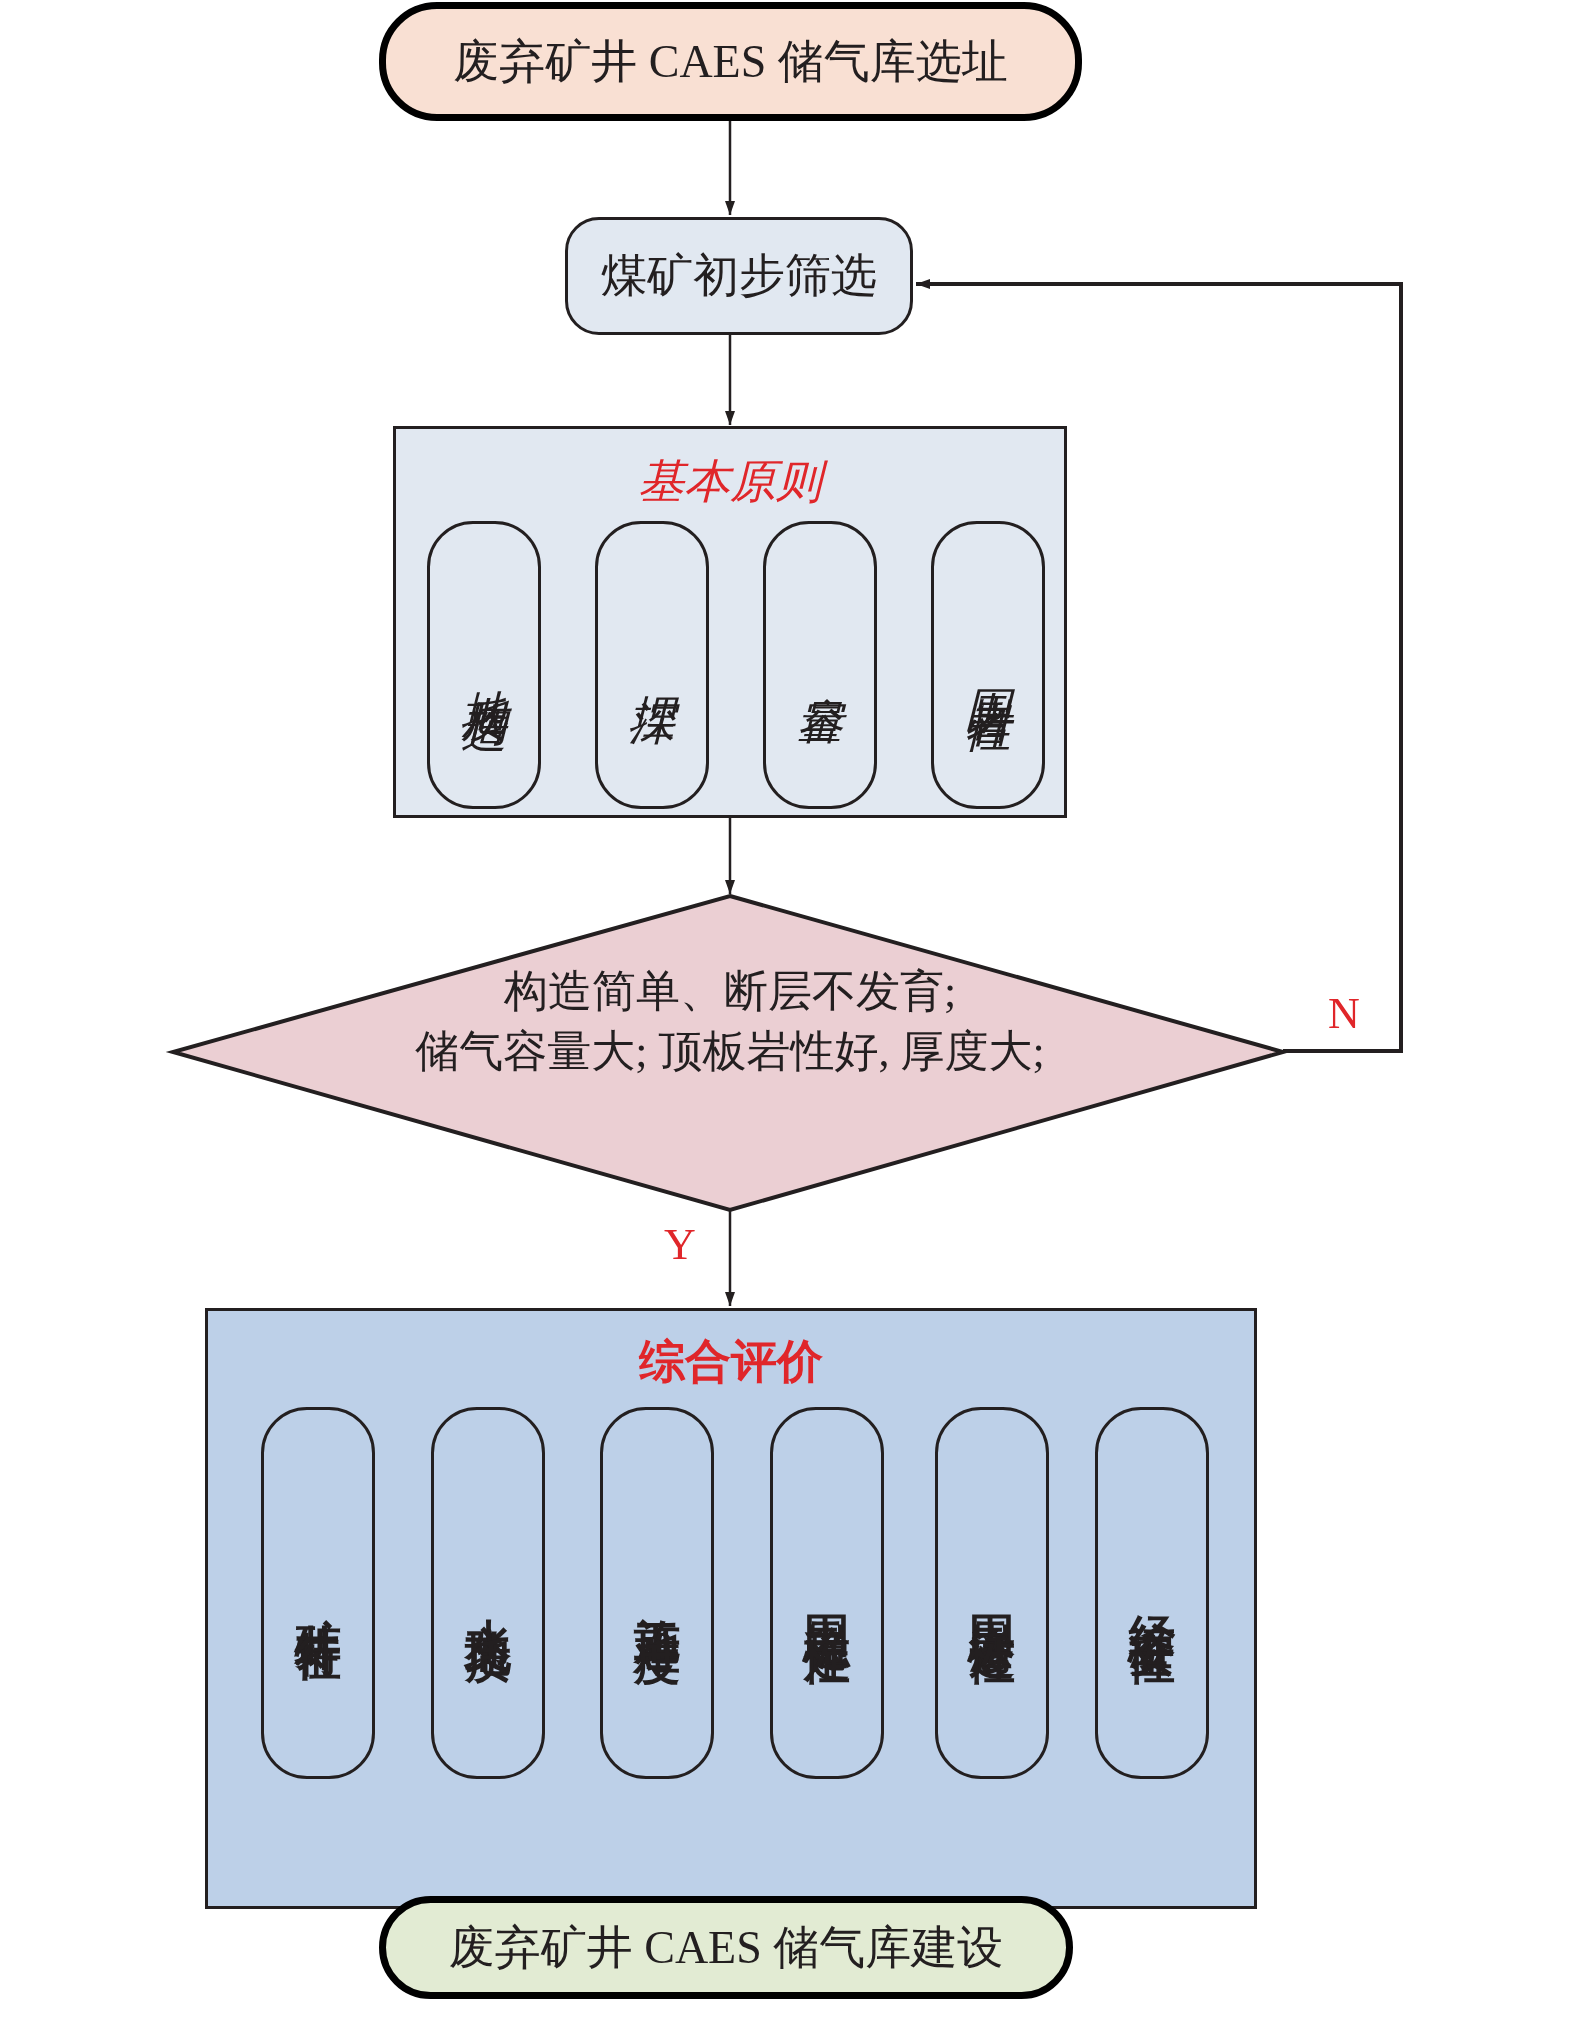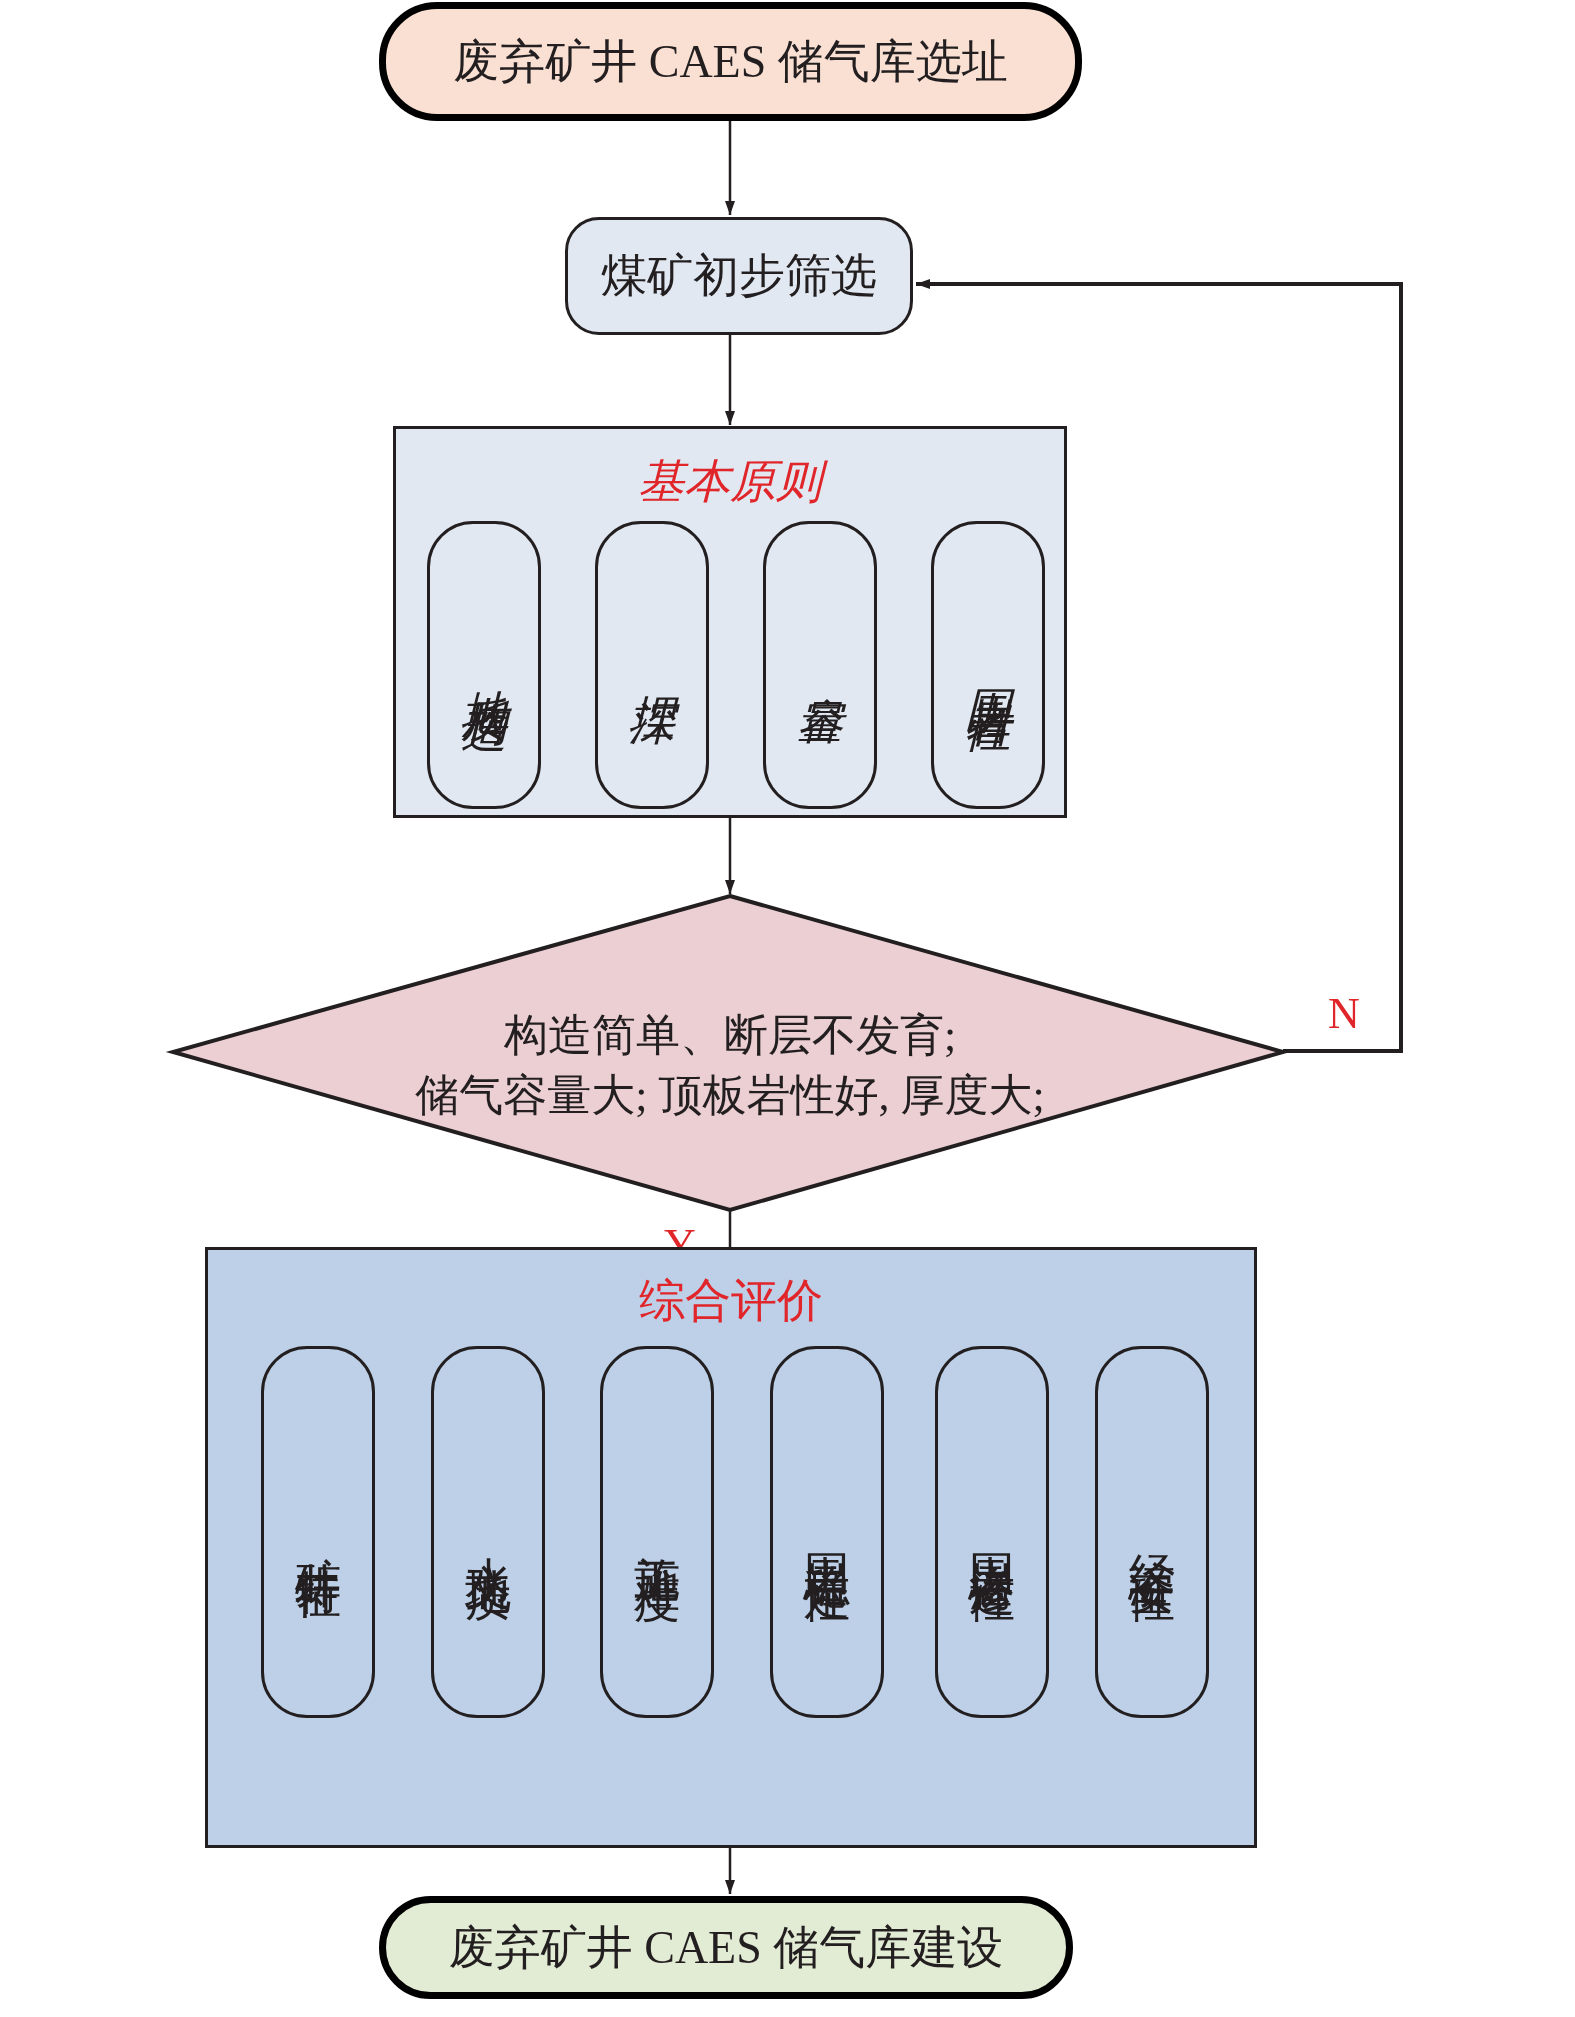--- a/index.html
+++ b/index.html
@@ -60,28 +60,28 @@
     <span class="vtext">埋深</span>
   </div>
   <div class="pill" style="left:367px; top:92px; width:114px; height:288px;">
     <span class="vtext">容量</span>
   </div>
   <div class="pill" style="left:535px; top:92px; width:114px; height:288px;">
     <span class="vtext">围岩岩性</span>
   </div>
 </div>
 
-<div class="diamond-text" style="left:300px; top:962px; width:860px;margin-top:44px;">
+<div class="diamond-text" style="left:300px; top:962px; width:860px;">
   <div>构造简单、断层不发育;</div>
   <div>储气容量大; 顶板岩性好, 厚度大;</div>
 </div>
 <div class="label" style="left:1328px; top:988px;">N</div>
 <div class="label" style="left:664px; top:1219px;">Y</div>
 
-<div class="panel" style="left:205px; top:1247px; width:1052px; height:601px; background:#bdd0e8;">
+<div class="panel" style="left:205px; top:1308px; width:1052px; height:601px; background:#bdd0e8;font-weight:bold;">
   <div class="panel-title" style="top:20px;">综合评价</div>
   <div class="pill" style="left:53px; top:96px; width:114px; height:372px;">
     <span class="vtext">矿井特征</span>
   </div>
   <div class="pill" style="left:223px; top:96px; width:114px; height:372px;">
     <span class="vtext">水文地质</span>
   </div>
   <div class="pill" style="left:392px; top:96px; width:114px; height:372px;">
     <span class="vtext">施工难度</span>
   </div>

